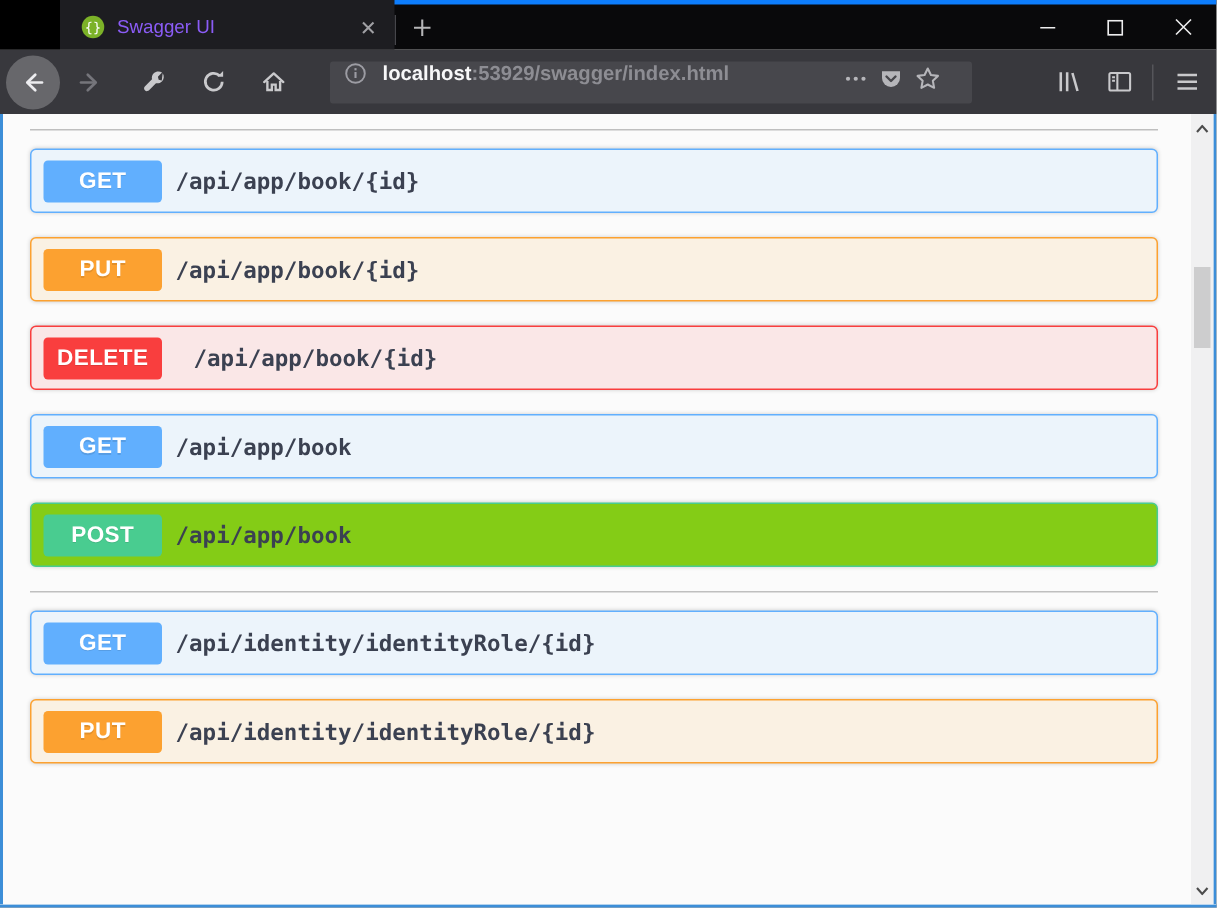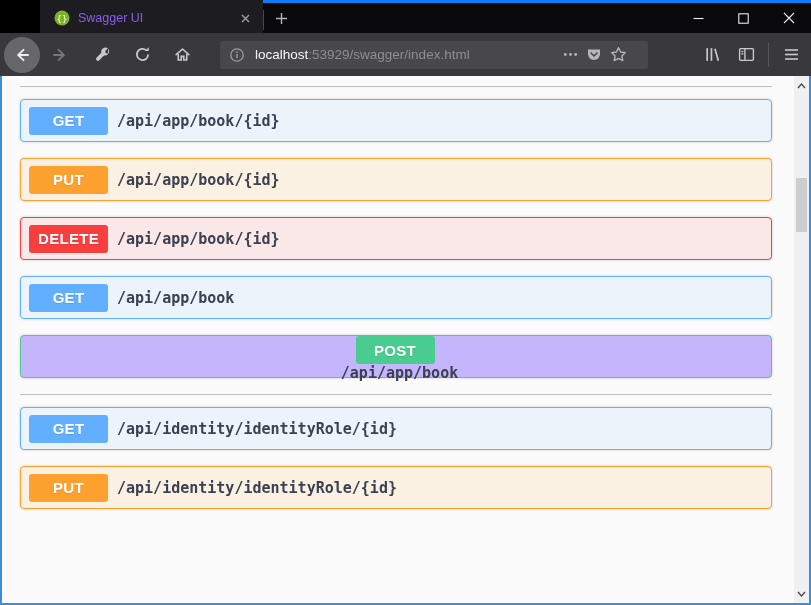--- a/index.html
+++ b/index.html
@@ -23,21 +23,21 @@
   .newtab{width:34px;height:33px;padding-top:3px;box-sizing:border-box;flex:none;}
   .tb-spacer{flex:1;}
   .win-btn{width:45px;height:33px;padding-top:3px;box-sizing:border-box;flex:none;}
 
   
   .toolbar{height:43px;background:#38383d;display:flex;align-items:center;}
   .back-btn{width:36px;height:36px;border-radius:50%;background:#67676b;margin-left:4px;flex:none;}
   .nav-ic{width:28px;height:28px;flex:none;}
   .m6{margin-left:6px;}.m12{margin-left:12px;}.m14{margin-left:14px;}
   .urlbar{margin-left:24px;width:428px;height:28px;background:#47474c;border-radius:2px;
-          display:flex;align-items:center;padding:0 18px 0 9px;box-sizing:border-box;flex:none;}
+          display:flex;padding:0 18px 0 9px;box-sizing:border-box;flex:none;font-weight:bold;}
   .url-text{margin-left:10px;flex:1;font-size:13.5px;color:#8d8d93;white-space:nowrap;overflow:hidden;}
   .url-host{color:#f7f7f8;}
   .pa-ic{width:24px;height:24px;flex:none;}
   .tool-sep{width:1px;height:24px;background:#55555a;margin:0 8px;flex:none;}
 
   
   .content{position:relative;height:527px;border-left:2px solid #3c8ed8;border-right:2px solid #3c8ed8;
            background:#fbfbfb;overflow:hidden;}
   .main{padding-left:18px;}
   .sec-head{display:flex;align-items:center;justify-content:space-between;width:752px;margin-top:16px;}
@@ -227,29 +227,29 @@
           <hr class="sec-hr">
           <div class="ops">
             <div class="op-row" style="border-color: rgb(97, 175, 254); background: rgb(236, 244, 251);">
               <span class="method-badge" style="background: rgb(97, 175, 254);">GET</span>
               <span class="op-path">/api/app/book/{id}</span>
             </div>
             <div class="op-row" style="border-color: rgb(252, 161, 48); background: rgb(250, 241, 227);">
               <span class="method-badge" style="background: rgb(252, 161, 48);">PUT</span>
               <span class="op-path">/api/app/book/{id}</span>
             </div>
-            <div class="op-row" style="border-color: rgb(249, 62, 62); background: rgb(250, 231, 231);">
+            <div class="op-row" style="border-color: rgb(249, 62, 62); background: rgb(250, 231, 231); gap: 12px;">
               <span class="method-badge" style="background: rgb(249, 62, 62);">DELETE</span>
               <span class="op-path">/api/app/book/{id}</span>
             </div>
             <div class="op-row" style="border-color: rgb(97, 175, 254); background: rgb(236, 244, 251);">
               <span class="method-badge" style="background: rgb(97, 175, 254);">GET</span>
               <span class="op-path">/api/app/book</span>
             </div>
-            <div class="op-row" style="border-color: rgb(73, 204, 144); background: #c4b5fd; flex-direction: column;">
+            <div class="op-row" style="border-color: rgb(73, 204, 144); background: #84cc16;">
               <span class="method-badge" style="background: rgb(73, 204, 144);">POST</span>
               <span class="op-path">/api/app/book</span>
             </div>
           </div>
         </div>
         <div class="api-section">
           <hr class="sec-hr">
           <div class="ops">
             <div class="op-row" style="border-color: rgb(97, 175, 254); background: rgb(236, 244, 251);">
               <span class="method-badge" style="background: rgb(97, 175, 254);">GET</span>

